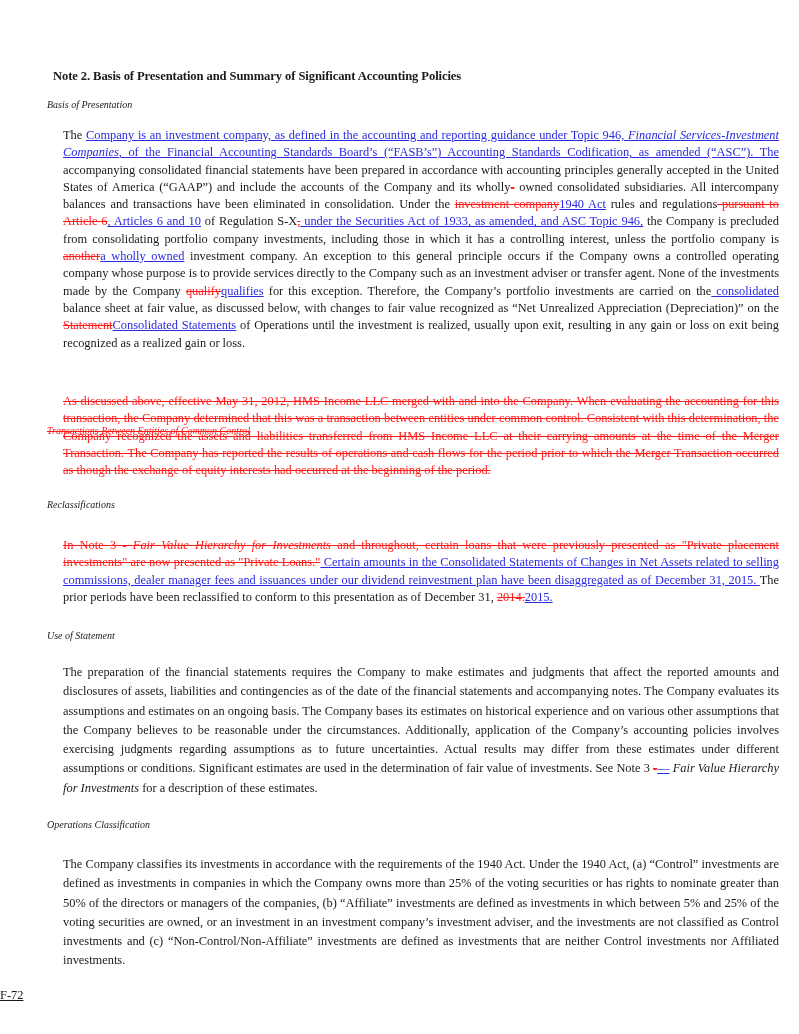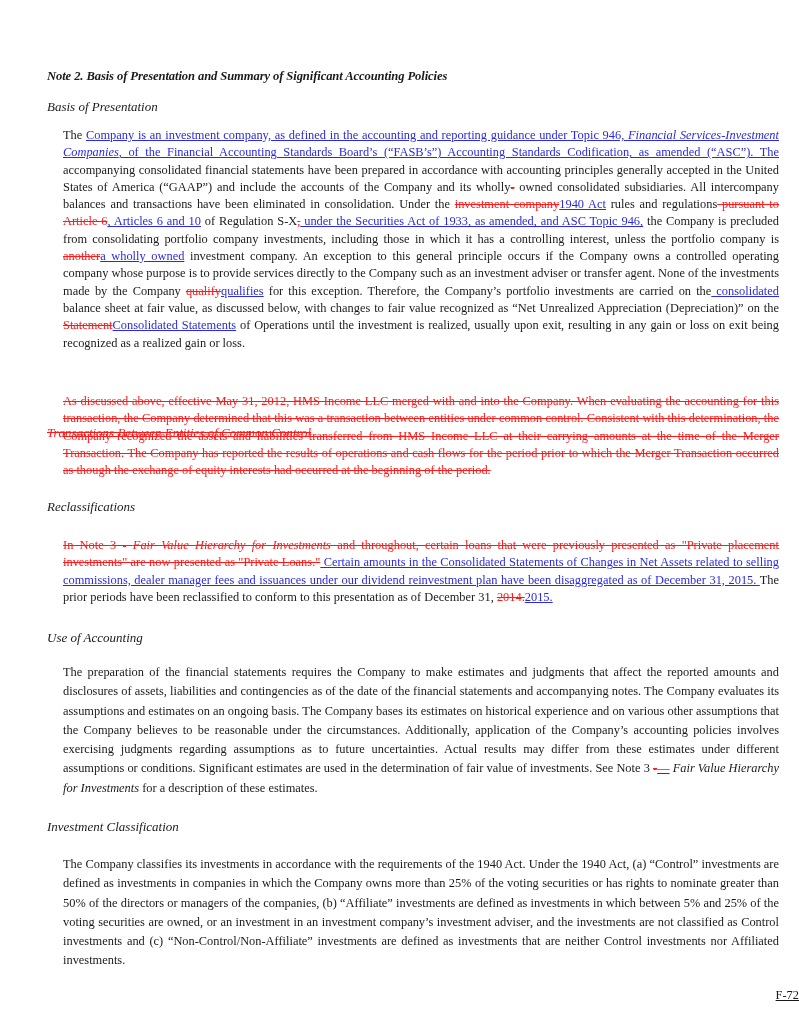--- a/index.html
+++ b/index.html
@@ -3,56 +3,56 @@
   <meta charset="utf-8">
   <style>
     html, body { margin: 0; padding: 0; background: #ffffff; }
     body {
       width: 799px; height: 1034px; position: relative; overflow: hidden;
       font-family: "Liberation Serif", "DejaVu Serif", serif;
       color: #1a1a1a;
     }
     .page { position: absolute; left: 47px; top: 0; width: 716px; }
     .title {
-      position: absolute; top: 69px; left: 0;
-      font-weight: bold; font-size: 12.6px; letter-spacing: -0.1px; font-style: italic;
+      position: absolute; top: 69px; left: 6px;
+      font-weight: bold; font-size: 12.6px; letter-spacing: -0.1px;
     }
     .subhead {
-      position: absolute; left: 0; font-style: italic; font-size: 13px;
+      position: absolute; left: 0; font-style: italic; font-size: 10px;
     }
     .para {
       position: absolute; left: 16px; width: 716px;
       font-size: 12.4px; line-height: 17.3px; text-align: justify;
     }
     .para.loose { line-height: 19.3px; font-family: Liberation Serif, serif; }
     .ins { color: #2a2ae0; text-decoration: underline; text-decoration-color: #2a2ae0; }
     .del { color: #ff1a1a; text-decoration: line-through; text-decoration-color: #ff1a1a; }
     .it { font-style: italic; }
     .footer {
-      position: absolute; top: 988px; left: 0; width: 799px; text-align: right;
+      position: absolute; top: 988px; left: 0; width: 799px; text-align: left;
       font-size: 12.4px;
       text-decoration: underline;
     }
   </style>
 </head>
 <body>
 
 <div class="page">
 
   <div class="title">Note 2. Basis of Presentation and Summary of Significant Accounting Policies</div>
 
   <div class="subhead" style="top:99px;">Basis of Presentation</div>
   <div class="para" style="top:127px;"><span>The </span><span class="ins">Company is an investment company, as defined in the accounting and reporting guidance under Topic 946, </span><span class="ins it">Financial Services-Investment Companies</span><span class="ins">, of the Financial Accounting Standards Board’s (“FASB’s”) Accounting Standards Codification, as amended (“ASC”). The </span><span>accompanying consolidated financial statements have been prepared in accordance with accounting principles generally accepted in the United States of America (“GAAP”) and include the accounts of the Company and its wholly</span><span class="del">-</span><span> owned consolidated subsidiaries.  All intercompany balances and transactions have been eliminated in consolidation. Under the </span><span class="del">investment company</span><span class="ins">1940 Act</span><span> rules and regulations</span><span class="del"> pursuant to Article 6</span><span class="ins">, Articles 6 and 10</span><span> of Regulation S-X</span><span class="del">,</span><span class="ins"> under the Securities Act of 1933, as amended, and ASC Topic 946,</span><span> the Company is precluded from consolidating portfolio company investments, including those in which it has a controlling interest, unless the portfolio company is </span><span class="del">another</span><span class="ins">a wholly owned</span><span> investment company.  An exception to this general principle occurs if the Company owns a controlled operating company whose purpose is to provide services directly to the Company such as an investment adviser or transfer agent.  None of the investments made by the Company </span><span class="del">qualify</span><span class="ins">qualifies</span><span> for this exception.  Therefore, the Company’s portfolio investments are carried on the</span><span class="ins"> consolidated</span><span> balance sheet at fair value, as discussed below, with changes to fair value recognized as “Net Unrealized Appreciation (Depreciation)” on the </span><span class="del">Statement</span><span class="ins">Consolidated Statements</span><span> of Operations until the investment is realized, usually upon exit, resulting in any gain or loss on exit being recognized as a realized gain or loss.</span></div>
 
   <div class="subhead del" style="top:380px;margin-top:45px;">Transactions Between Entities of Common Control</div>
   <div class="para del" style="top:393px;">As discussed above, effective May 31, 2012, HMS Income LLC merged with and into the Company. When evaluating the accounting for this transaction, the Company determined that this was a transaction between entities under common control. Consistent with this determination, the Company recognized the assets and liabilities transferred from HMS Income LLC at their carrying amounts at the time of the Merger Transaction. The Company has reported the results of operations and cash flows for the period prior to which the Merger Transaction occurred as though the exchange of equity interests had occurred at the beginning of the period.</div>
 
   <div class="subhead" style="top:499px;">Reclassifications</div>
   <div class="para" style="top:537px;"><span class="del">In Note 3 - </span><span class="del it">Fair Value Hierarchy for Investments</span><span class="del"> and throughout, certain loans that were previously presented as "Private placement investments" are now presented as "Private Loans."</span><span class="ins"> Certain amounts in the Consolidated Statements of Changes in Net Assets related to selling commissions, dealer manager fees and issuances under our dividend reinvestment plan have been disaggregated as of December 31, 2015.  </span><span>The prior periods have been reclassified to conform to this presentation as of December 31, </span><span class="del">2014.</span><span class="ins">2015.</span></div>
 
-  <div class="subhead" style="top:630px;">Use of Accounting</div>
+  <div class="subhead" style="top:630px;">Use of Statement</div>
   <div class="para loose" style="top:663px;"><span>The preparation of the financial statements requires the Company to make estimates and judgments that affect the reported amounts and disclosures of assets, liabilities and contingencies as of the date of the financial statements and accompanying notes. The Company evaluates its assumptions and estimates on an ongoing basis. The Company bases its estimates on historical experience and on various other assumptions that the Company believes to be reasonable under the circumstances. Additionally, application of the Company’s accounting policies involves exercising judgments regarding assumptions as to future uncertainties. Actual results may differ from these estimates under different assumptions or conditions. Significant estimates are used in the determination of fair value of investments. See Note 3 </span><span class="del">-</span><span class="ins">—</span><span class="it"> Fair Value Hierarchy for Investments</span><span> for a description of these estimates.</span></div>
 
-  <div class="subhead" style="top:819px;">Investment Classification</div>
+  <div class="subhead" style="top:819px;">Operations Classification</div>
   <div class="para loose" style="top:855px;">The Company classifies its investments in accordance with the requirements of the 1940 Act. Under the 1940 Act, (a) “Control” investments are defined as investments in companies in which the Company owns more than 25% of the voting securities or has rights to nominate greater than 50% of the directors or managers of the companies, (b) “Affiliate” investments are defined as investments in which between 5% and 25% of the voting securities are owned, or an investment in an investment company’s investment adviser, and the investments are not classified as Control investments and (c) “Non-Control/Non-Affiliate” investments are defined as investments that are neither Control investments nor Affiliated investments.</div>
 </div>
 
 <div class="footer">F-72</div>
 
 </body></html>

